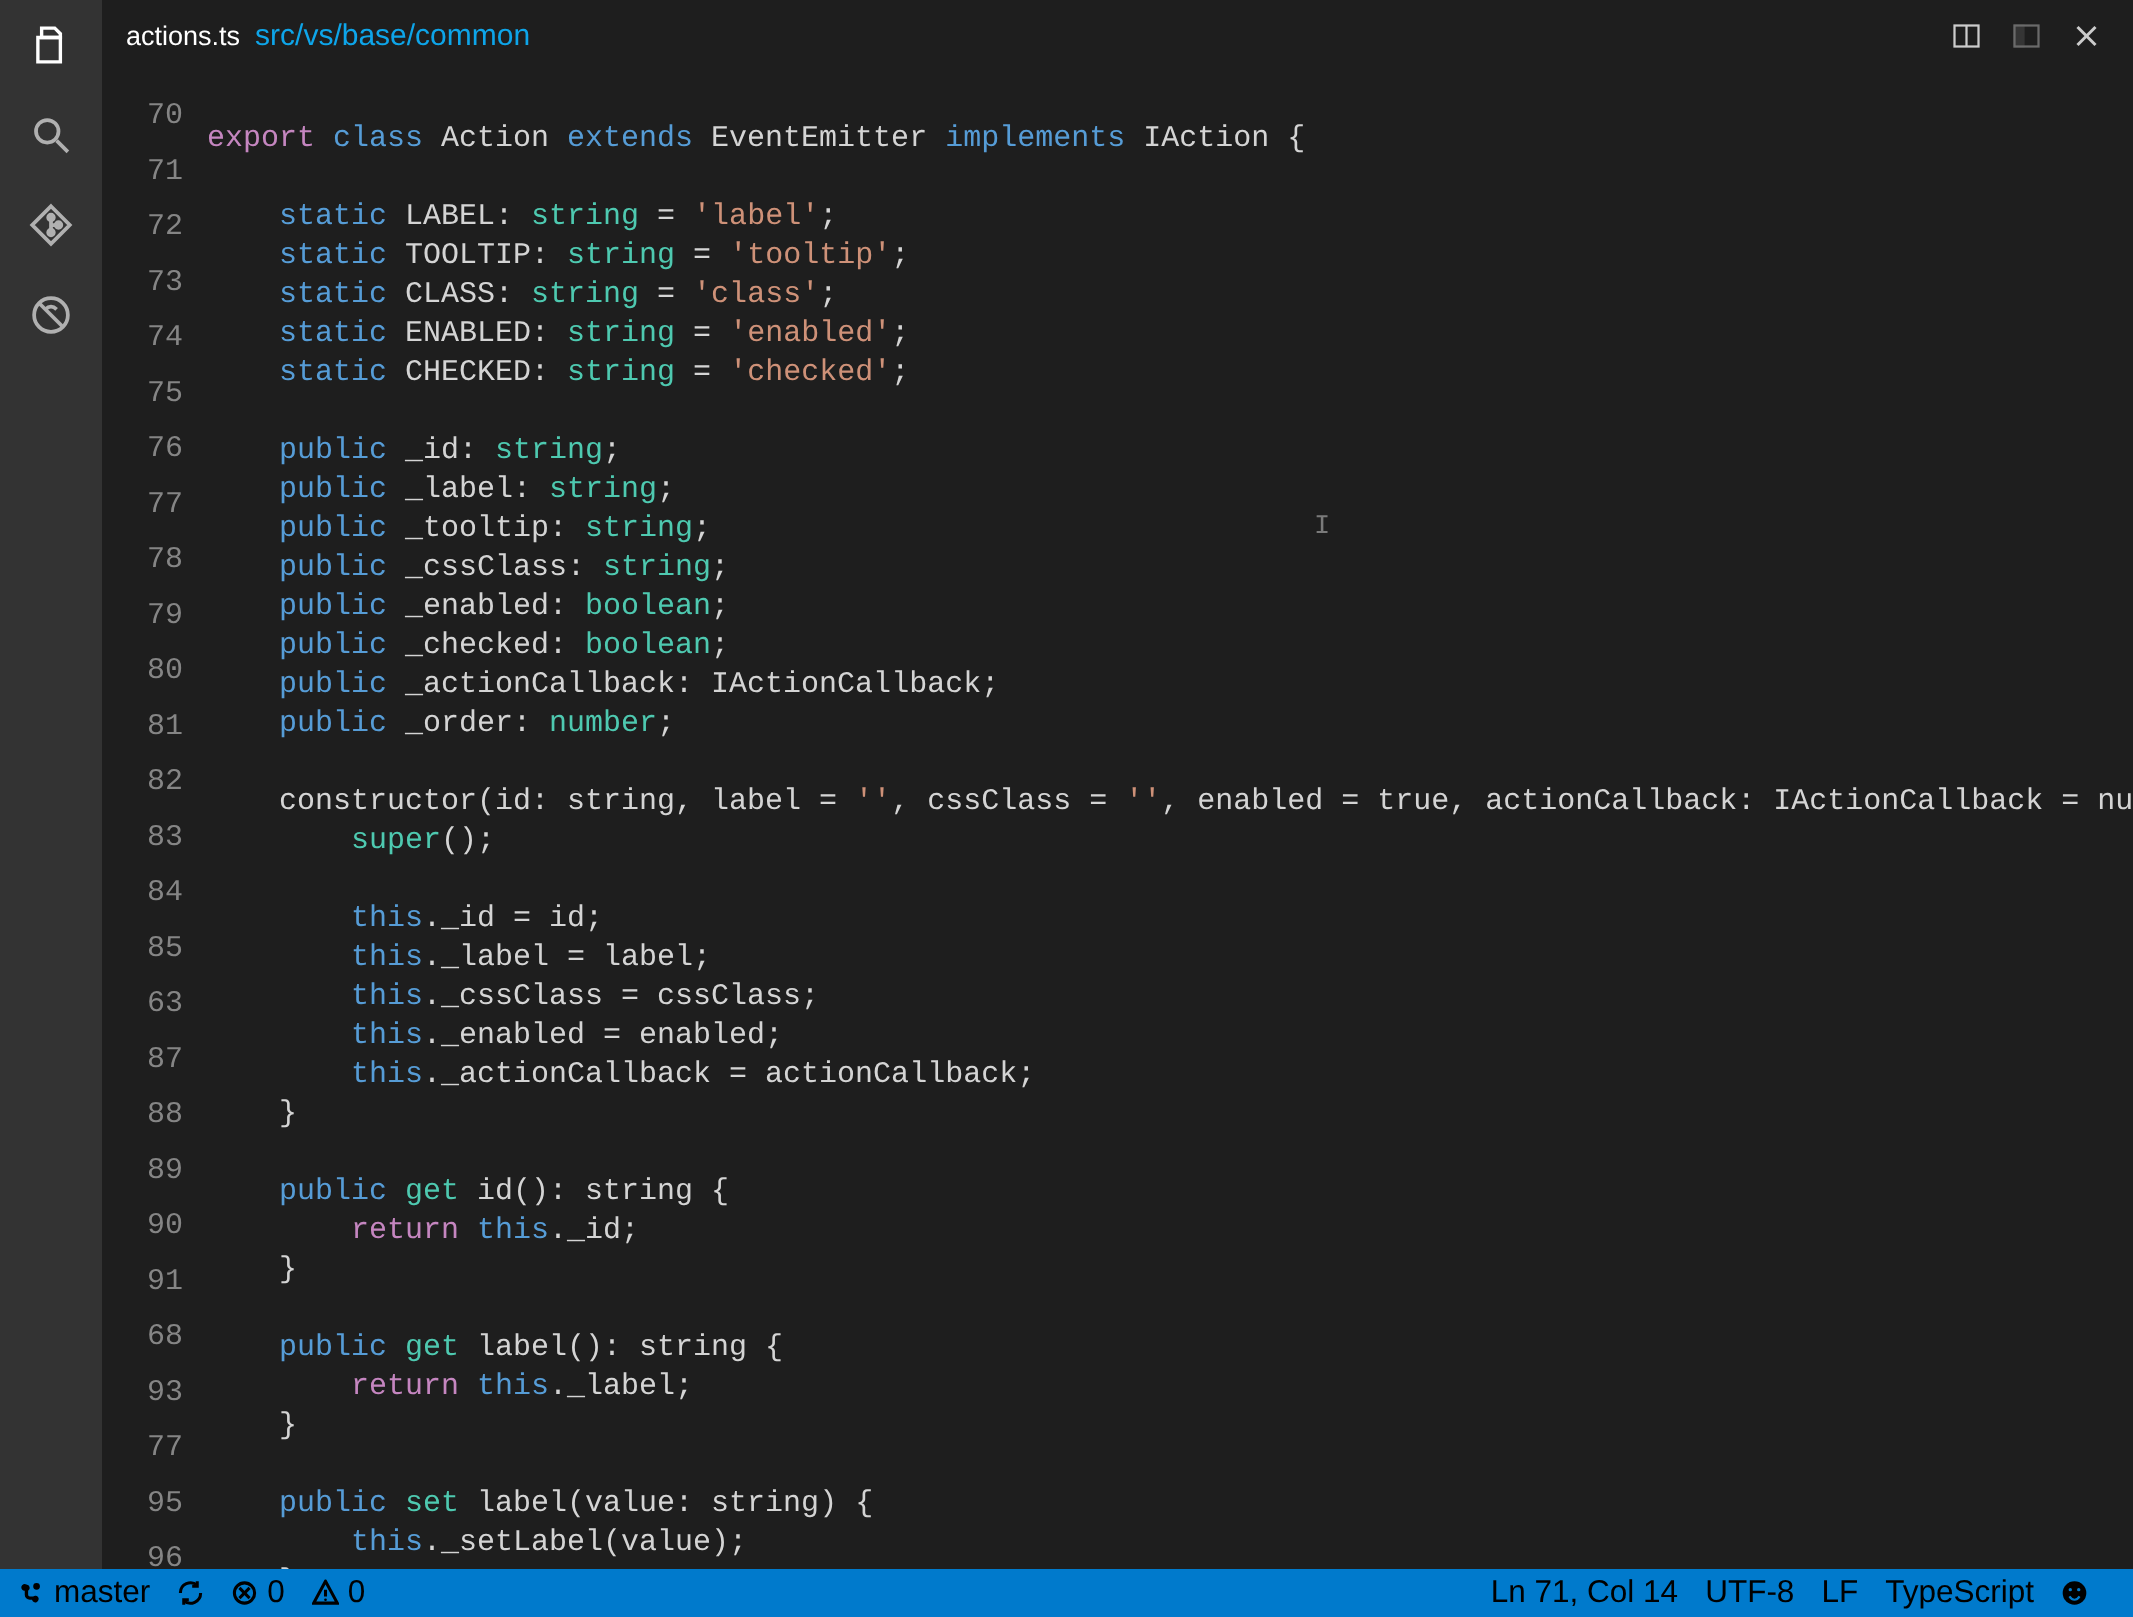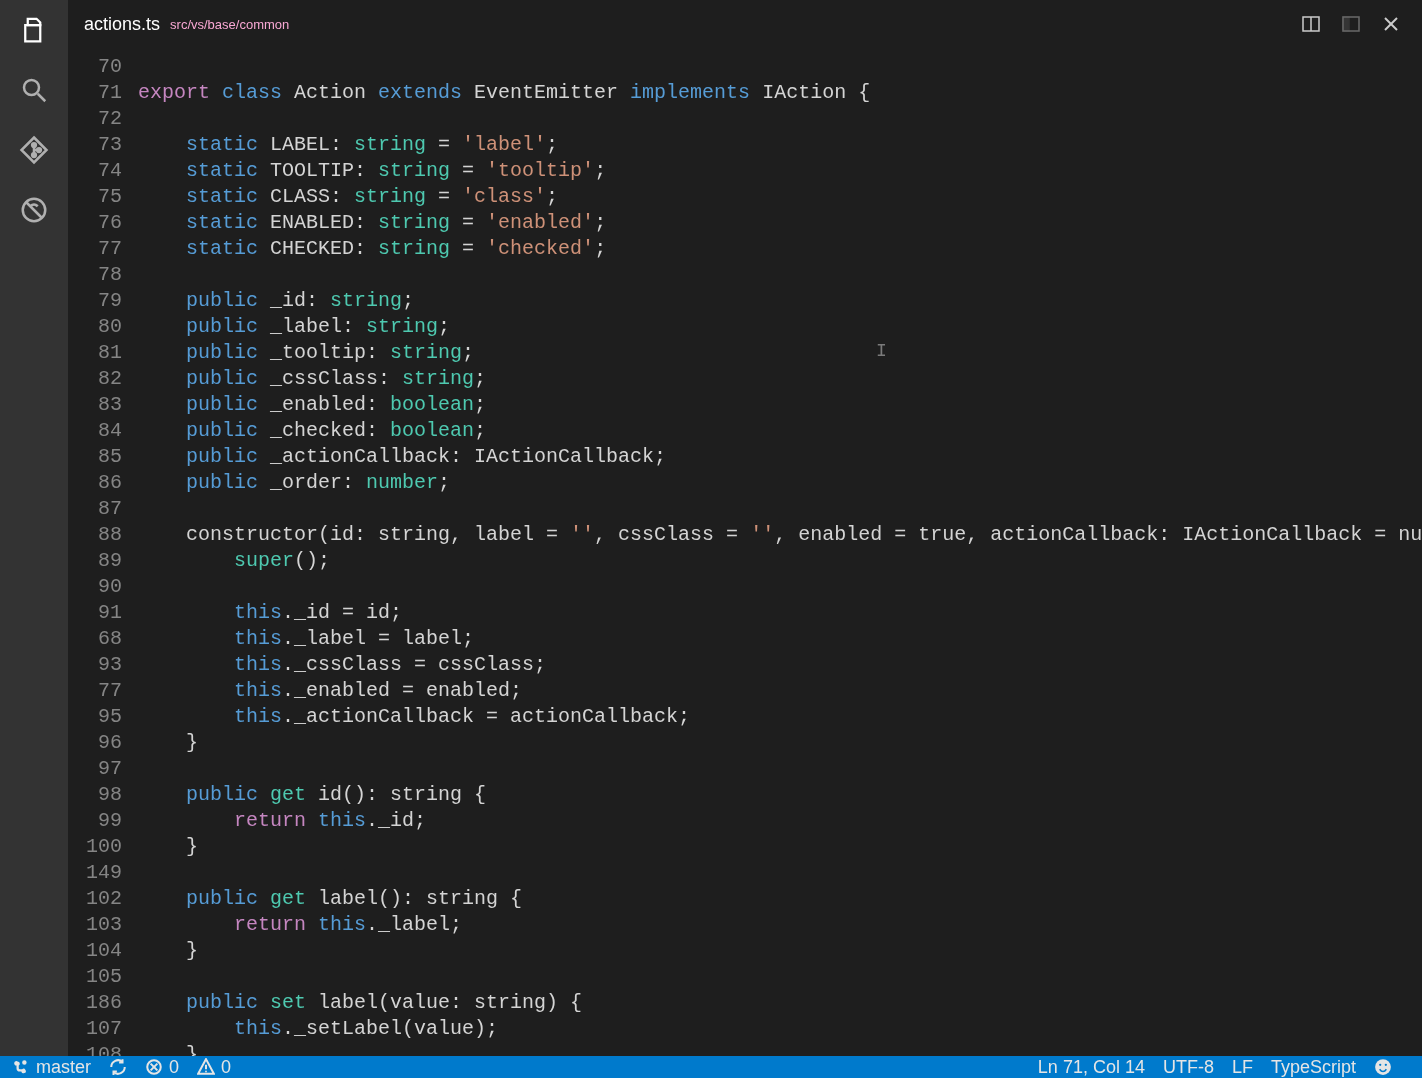--- a/index.html
+++ b/index.html
@@ -13,44 +13,44 @@
   .activitybar .icon { width: 32px; height: 32px; color: #b0b0b0; display: flex; align-items: center; justify-content: center; }
   .activitybar .icon.active { color: #ffffff; }
   .activitybar svg { width: 30px; height: 30px; }
   
   
   .editorcol { flex: 1; display: flex; flex-direction: column; min-width: 0; }
   
   
   .titlebar { height: 48px; background: #1e1e1e; display: flex; align-items: center; padding: 0 16px; color: #ccc; font-size: 18px; }
   .titlebar .filename { color: #ffffff; font-weight: 500; margin-right: 10px; }
-  .titlebar .filepath { color: #f9a8d4; font-size: 13px; }
+  .titlebar .filepath { color: #0ea5e9; font-size: 20px; }
   .titlebar .spacer { flex: 1; }
   .titlebar .action { width: 30px; height: 30px; color: #cccccc; display: flex; align-items: center; justify-content: center; margin-left: 10px; }
   .titlebar .action svg { width: 20px; height: 20px; }
   .titlebar .action.dim { color: #6a6a6a; }
   
   
   .editor { flex: 1; display: flex; background: #1e1e1e; position: relative; font-family: Consolas, "Liberation Mono", Menlo, monospace; font-size: 20px; line-height: 26px; overflow: hidden; }
   .gutter { width: 70px; text-align: right; color: #858585; padding-top: 6px; user-select: none; flex-shrink: 0; }
-  .gutter .ln { padding-right: 16px; }
+  .gutter .ln { padding-right: 16px; margin-top: 11px; }
   .code { flex: 1; padding-top: 6px; color: #d4d4d4; white-space: pre; }
   
   
   .k1 { color: #c586c0; }   
   .k2 { color: #569cd6; }   
   .ty { color: #4ec9b0; }   
   .st { color: #ce9178; }   
   .id { color: #d4d4d4; }
   
   
   .overview { width: 18px; background: #1e1e1e; position: relative; }
   
   
-  .statusbar { height: 22px; background: #007acc; color: #e5e5e5; display: flex; align-items: center; font-size: 18px; padding: 0 12px; }
+  .statusbar { height: 32px; background: #007acc; color: #000000; display: flex; align-items: center; font-size: 21px; padding: 0 12px; }
   .statusbar .item { display: flex; align-items: center; margin-right: 18px; gap: 6px; }
   .statusbar .spacer { flex: 1; }
   .statusbar svg { width: 18px; height: 18px; }
   
   .ibeam { position:absolute; left:808px; top:290px; color:#7a7a7a; font-size:18px; pointer-events:none;}
 </style>
 </head>
 <body>
 
 <div class="root">
@@ -123,21 +123,21 @@
             <div class="ln">76</div>
             <div class="ln">77</div>
             <div class="ln">78</div>
             <div class="ln">79</div>
             <div class="ln">80</div>
             <div class="ln">81</div>
             <div class="ln">82</div>
             <div class="ln">83</div>
             <div class="ln">84</div>
             <div class="ln">85</div>
-            <div class="ln">86</div>
+            <div class="ln">63</div>
             <div class="ln">87</div>
             <div class="ln">88</div>
             <div class="ln">89</div>
             <div class="ln">90</div>
             <div class="ln">91</div>
             <div class="ln">68</div>
             <div class="ln">93</div>
             <div class="ln">77</div>
             <div class="ln">95</div>
             <div class="ln">96</div>

